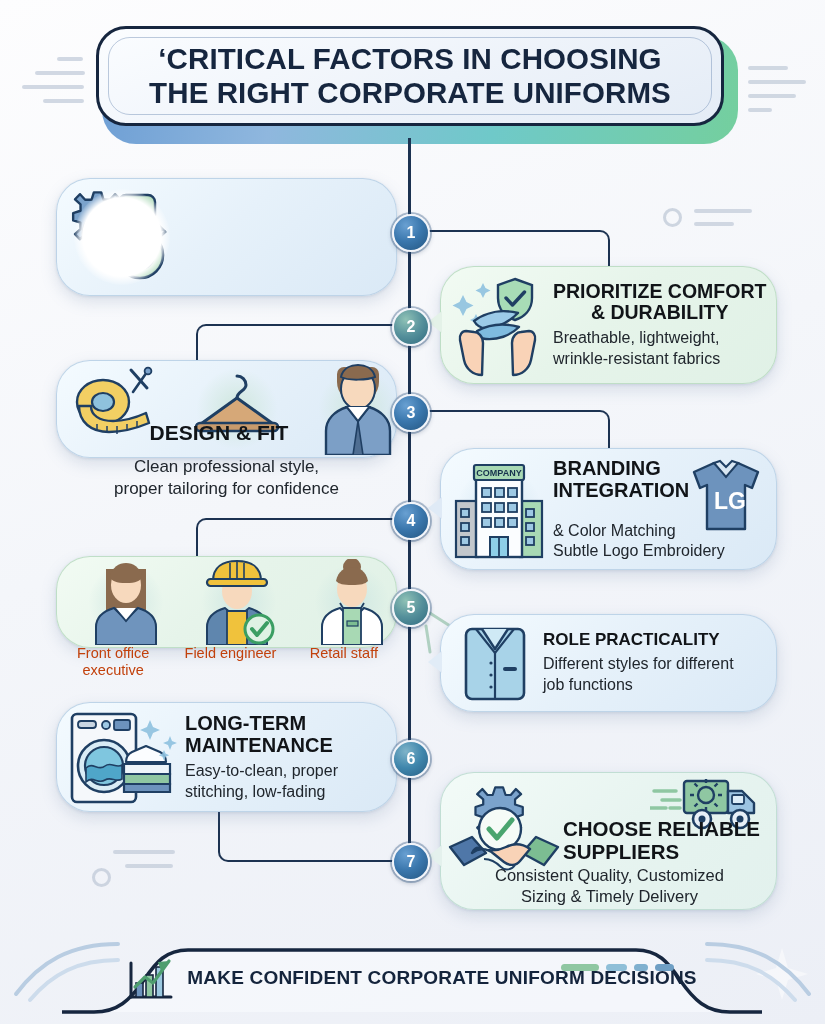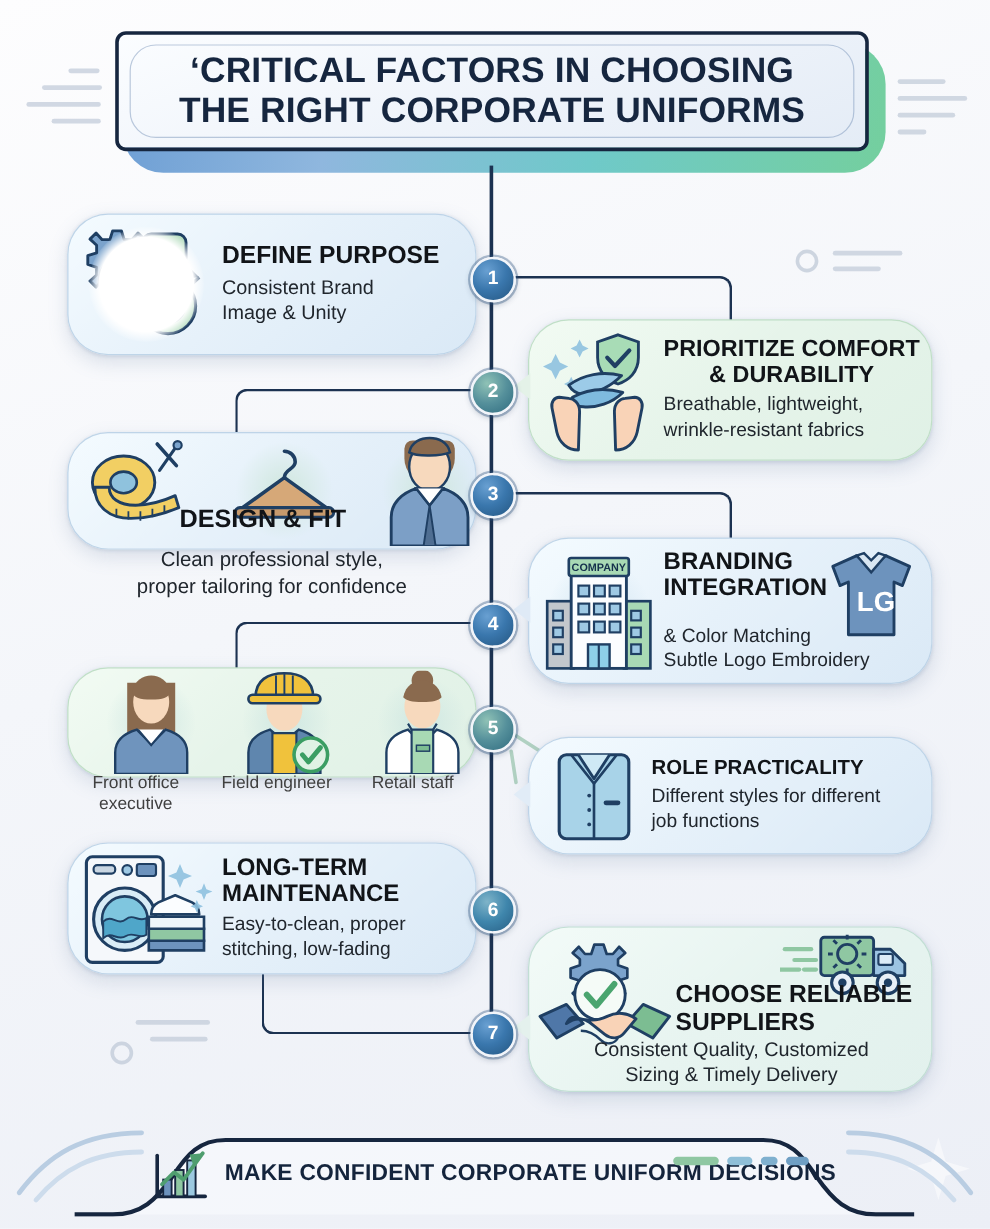--- a/index.html
+++ b/index.html
@@ -17,21 +17,21 @@
   .corner-sparkle{position:absolute;width:60px;height:60px;opacity:.5;}
 
   
   .title-wrap{position:absolute;left:96px;top:26px;width:638px;height:112px;}
   .title-shadow{
     position:absolute;left:6px;top:10px;width:636px;height:108px;border-radius:34px;
     background:linear-gradient(100deg,#6d9ed4 0%,#8fb7de 28%,#6fc9c9 62%,#74cf9e 100%);
     filter:blur(.4px);
   }
   .title-card{
-    position:absolute;left:0;top:0;width:628px;height:100px;border-radius:9px;
+    position:absolute;left:0;top:0;width:628px;height:100px;border-radius:30px;
     background:linear-gradient(160deg,#fbfdff 0%,#eef3fa 55%,#e4ecf6 100%);
     border:3.5px solid #16263f;box-sizing:border-box;
     display:flex;align-items:center;justify-content:center;
   }
   .title-card:after{
     content:"";position:absolute;left:9px;top:8px;right:9px;bottom:8px;
     border-radius:22px;border:1.6px solid rgba(110,140,180,.45);pointer-events:none;
   }
   .title-text{
     position:relative;z-index:2;text-align:center;color:#16263f;
@@ -69,21 +69,21 @@
   .h{font-weight:bold;color:#111418;text-transform:uppercase;line-height:1.1;}
   .p{color:#20262d;line-height:1.28;}
 
   .beak{position:absolute;width:0;height:0;z-index:2;}
   .beak.left{border-top:11px solid transparent;border-bottom:11px solid transparent;}
   .beak.right{border-top:11px solid transparent;border-bottom:11px solid transparent;}
 
   .iconwrap{position:relative;flex:none;display:flex;align-items:center;justify-content:center;}
   .halo{position:absolute;border-radius:50%;}
 
-  .caption-row{position:absolute;display:flex;font-size:14.5px;color:#404040;}
+  .caption-row{position:absolute;display:flex;font-size:14.5px;color:#c2410c;}
   .cap{text-align:center;line-height:1.2;}
 
   
   .undertext{position:absolute;text-align:center;color:#20262d;line-height:1.3;z-index:4;}
 
   
   .footer-bar{position:absolute;left:62px;top:942px;width:700px;height:72px;}
   .footer-line{position:absolute;left:0;top:0;width:100%;height:100%;}
   .footer-content{position:absolute;left:0;top:0;width:100%;height:100%;display:flex;align-items:center;justify-content:center;gap:12px;}
   .footer-text{font-weight:bold;font-size:19px;color:#14243c;letter-spacing:.2px;white-space:nowrap;}
@@ -151,25 +151,20 @@
           <circle cx="31" cy="44" r="18" fill="#f2f7fc" stroke="#1f3f63" stroke-width="2.6"></circle>
           <text x="31" y="52" font-size="24" font-weight="bold" fill="#1f3f63" text-anchor="middle" font-family="Liberation Sans, sans-serif">?</text>
           <path d="M56 6 h22 a7 7 0 0 1 7 7 v13 a7 7 0 0 1 -7 7 h-9 l-7 7 0-7 h-6 a7 7 0 0 1 -7-7 v-13 a7 7 0 0 1 7-7z" fill="#b6ddc0" stroke="#1f3f63" stroke-width="2.4"></path>
           <text x="70" y="28" font-size="17" font-weight="bold" fill="#1f3f63" text-anchor="middle" font-family="Liberation Sans, sans-serif">?</text>
           <circle cx="70" cy="66" r="23" fill="#b6ddc0" stroke="#1f3f63" stroke-width="2.6"></circle>
           <circle cx="70" cy="66" r="14" fill="#eef8f1" stroke="#1f3f63" stroke-width="2.2"></circle>
           <circle cx="70" cy="66" r="6" fill="#6fbf8a" stroke="#1f3f63" stroke-width="2"></circle>
           <path d="M70 66 L96 42" stroke="#1f3f63" stroke-width="2.8" fill="none"></path>
           <path d="M96 42 l-10 1 1-10 z" fill="#1f3f63"></path>
         </svg>
-      </div>
-      <div class="txt" style="margin-left:4px;">
-        <div class="h" style="font-size:20.5px;margin-bottom:5px;">DEFINE PURPOSE</div>
-        <div class="p" style="font-size:16.5px;">Consistent Brand</div>
-        <div class="p" style="font-size:16.5px;">Image &amp; Unity</div>
       </div>
     </div>
   </div>
   <div class="node" style="left:392px;top:214px;">
     <span>1</span>
   </div>
 
   <div class="card green" style="left:440px;top:266px;width:337px;height:118px;">
     <div class="beak left" style="left:-13px;top:44px;border-right:14px solid #e4f2e8;"></div>
     <div class="inner">

